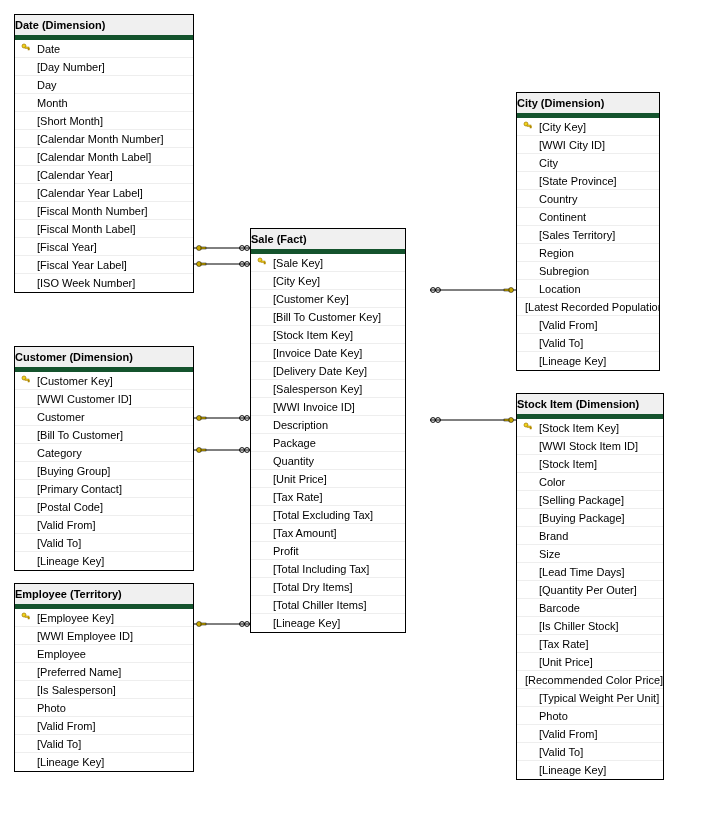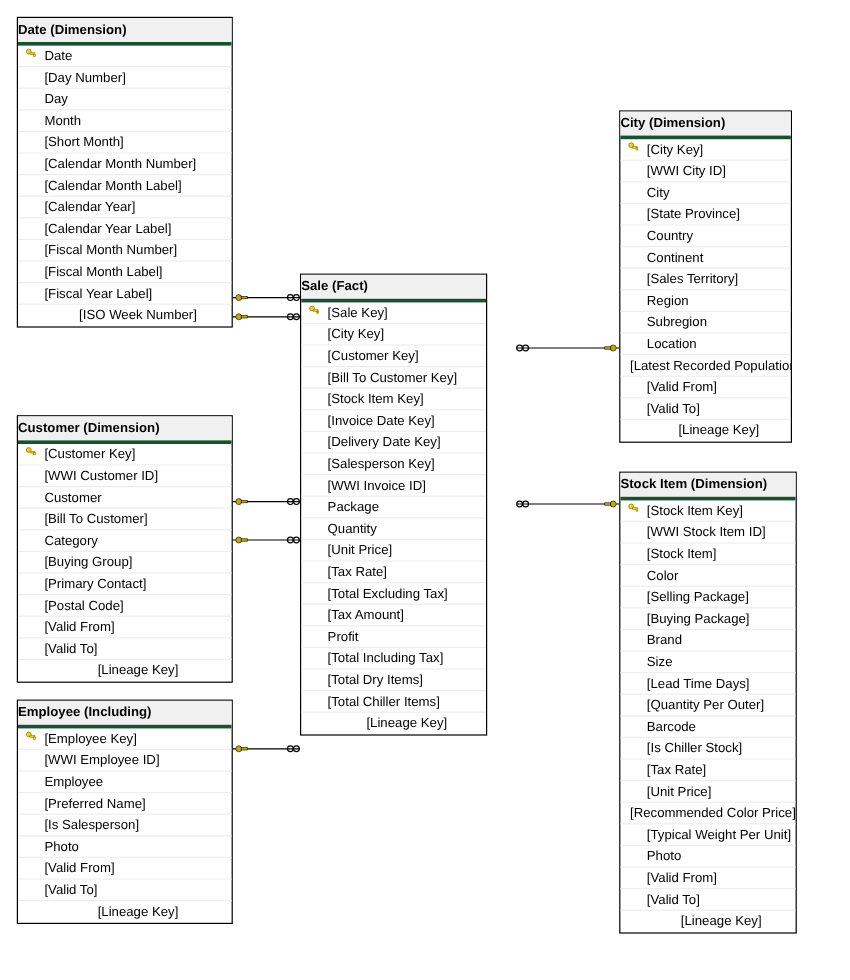--- a/index.html
+++ b/index.html
@@ -1,22 +1,22 @@
 <!DOCTYPE html>
 <html><head>
 <meta charset="utf-8">
 <style>
   * { box-sizing: border-box; }
   body { margin: 0; width: 708px; height: 817px; background: #fff; font-family: "Segoe UI", Tahoma, Arial, sans-serif; font-size: 11px; color: #000; position: relative; overflow: hidden; }
   .canvas { position: relative; width: 708px; height: 817px; }
   .tbl { position: absolute; border: 1px solid #000; background: #fff; }
-  .tbl-hdr { background: #f0f0f0; border-bottom: 3px solid #14532d; padding: 4px 0; font-weight: bold; font-size: 11px; white-space: nowrap; }
+  .tbl-hdr { background: #f0f0f0; border-bottom: 5px solid #14532d; padding: 4px 0; font-weight: bold; font-size: 11px; white-space: nowrap; }
   .cols { }
   .row { display: flex; align-items: center; height: 18px; border-bottom: 1px solid #eee; padding-left: 4px; white-space: nowrap; overflow: hidden; }
-  .row:last-child { border-bottom: none; justify-content: center; }
+  .row:last-child { border-bottom: none; }
   .keycell { width: 14px; text-align: center; font-size: 10px; }
   .keycell.on { color: #c9a800; }
   .colname { padding-left: 4px; font-size: 11px; }
   svg.rel { position: absolute; pointer-events: none; overflow: visible; }
   .rel-line { stroke: #000; stroke-width: 1; fill: none; }
   .rel-end { stroke: #000; stroke-width: 1; fill: none; }
   .rel-key { fill: #c9a800; stroke: #000; stroke-width: 0.5; }
 </style>
 </head>
 <body>
@@ -68,20 +68,24 @@
         <div class="row">
           <span class="keycell"></span>
           <span class="colname">[Fiscal Month Number]</span>
         </div>
         <div class="row">
           <span class="keycell"></span>
           <span class="colname">[Fiscal Month Label]</span>
         </div>
         <div class="row">
           <span class="keycell"></span>
+          <span class="colname">[Fiscal Year]</span>
+        </div>
+        <div class="row">
+          <span class="keycell"></span>
           <span class="colname">[Fiscal Year Label]</span>
         </div>
         <div class="row">
           <span class="keycell"></span>
           <span class="colname">[ISO Week Number]</span>
         </div>
       </div>
     </div>
     <div class="tbl" style="left: 14px; top: 326px; width: 180px; margin-top: 20px;">
       <div class="tbl-hdr">Customer (Dimension)</div>
@@ -130,21 +134,21 @@
           <span class="keycell"></span>
           <span class="colname">[Valid To]</span>
         </div>
         <div class="row">
           <span class="keycell"></span>
           <span class="colname">[Lineage Key]</span>
         </div>
       </div>
     </div>
     <div class="tbl" style="left: 14px; top: 583px; width: 180px;">
-      <div class="tbl-hdr">Employee (Including)</div>
+      <div class="tbl-hdr">Employee (Territory)</div>
       <div class="cols">
         <div class="row">
           <span class="keycell on"><svg width="10" height="10" viewBox="0 0 10 10">
               <circle cx="3" cy="3" r="2" fill="#f2d41a" stroke="#a17800" stroke-width="0.7"></circle>
               <rect x="4" y="4" width="4" height="1.5" fill="#f2d41a" stroke="#a17800" stroke-width="0.5"></rect>
               <rect x="7" y="5" width="1.5" height="2" fill="#f2d41a" stroke="#a17800" stroke-width="0.5"></rect>
             </svg></span>
           <span class="colname">[Employee Key]</span>
         </div>
         <div class="row">
@@ -219,20 +223,24 @@
         <div class="row">
           <span class="keycell"></span>
           <span class="colname">[Salesperson Key]</span>
         </div>
         <div class="row">
           <span class="keycell"></span>
           <span class="colname">[WWI Invoice ID]</span>
         </div>
         <div class="row">
           <span class="keycell"></span>
+          <span class="colname">Description</span>
+        </div>
+        <div class="row">
+          <span class="keycell"></span>
           <span class="colname">Package</span>
         </div>
         <div class="row">
           <span class="keycell"></span>
           <span class="colname">Quantity</span>
         </div>
         <div class="row">
           <span class="keycell"></span>
           <span class="colname">[Unit Price]</span>
         </div>

